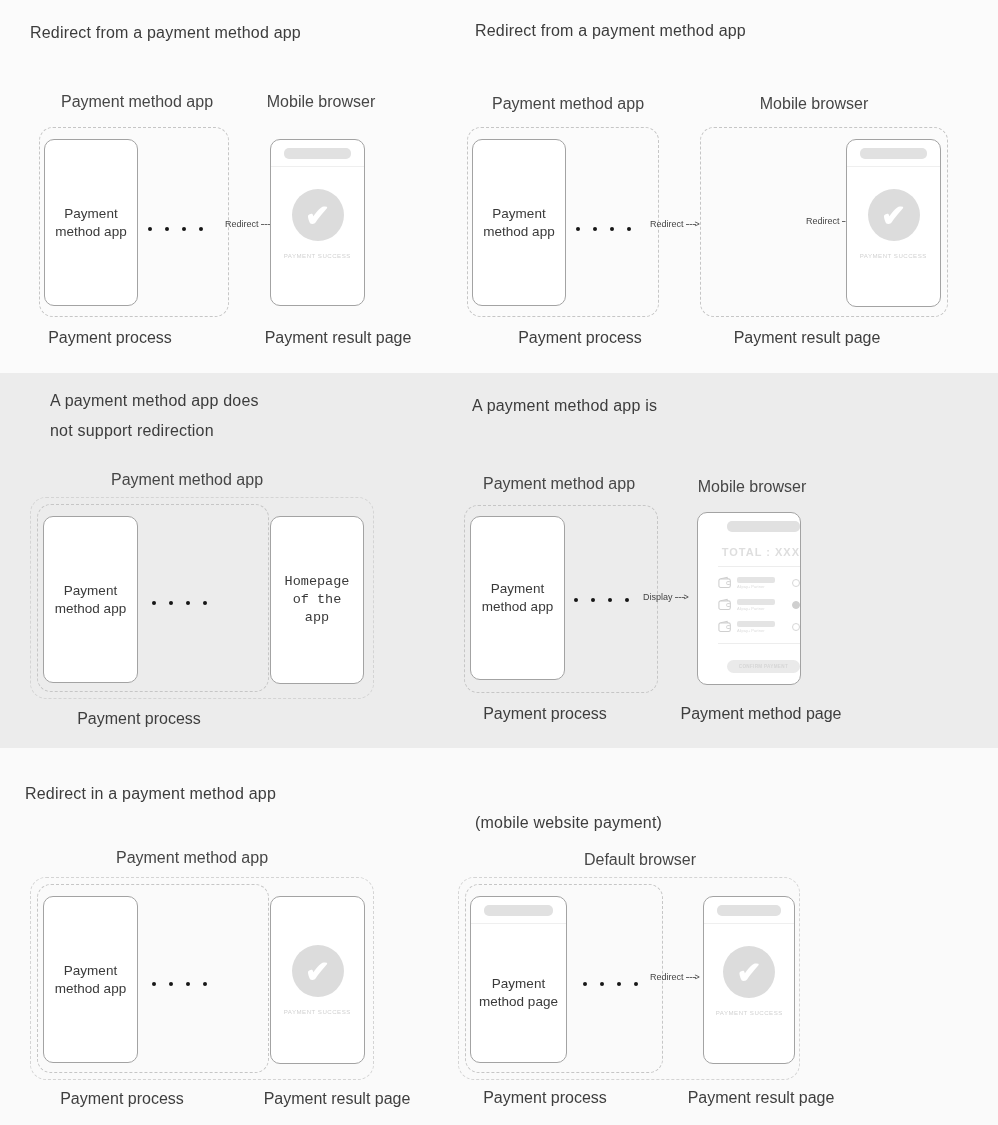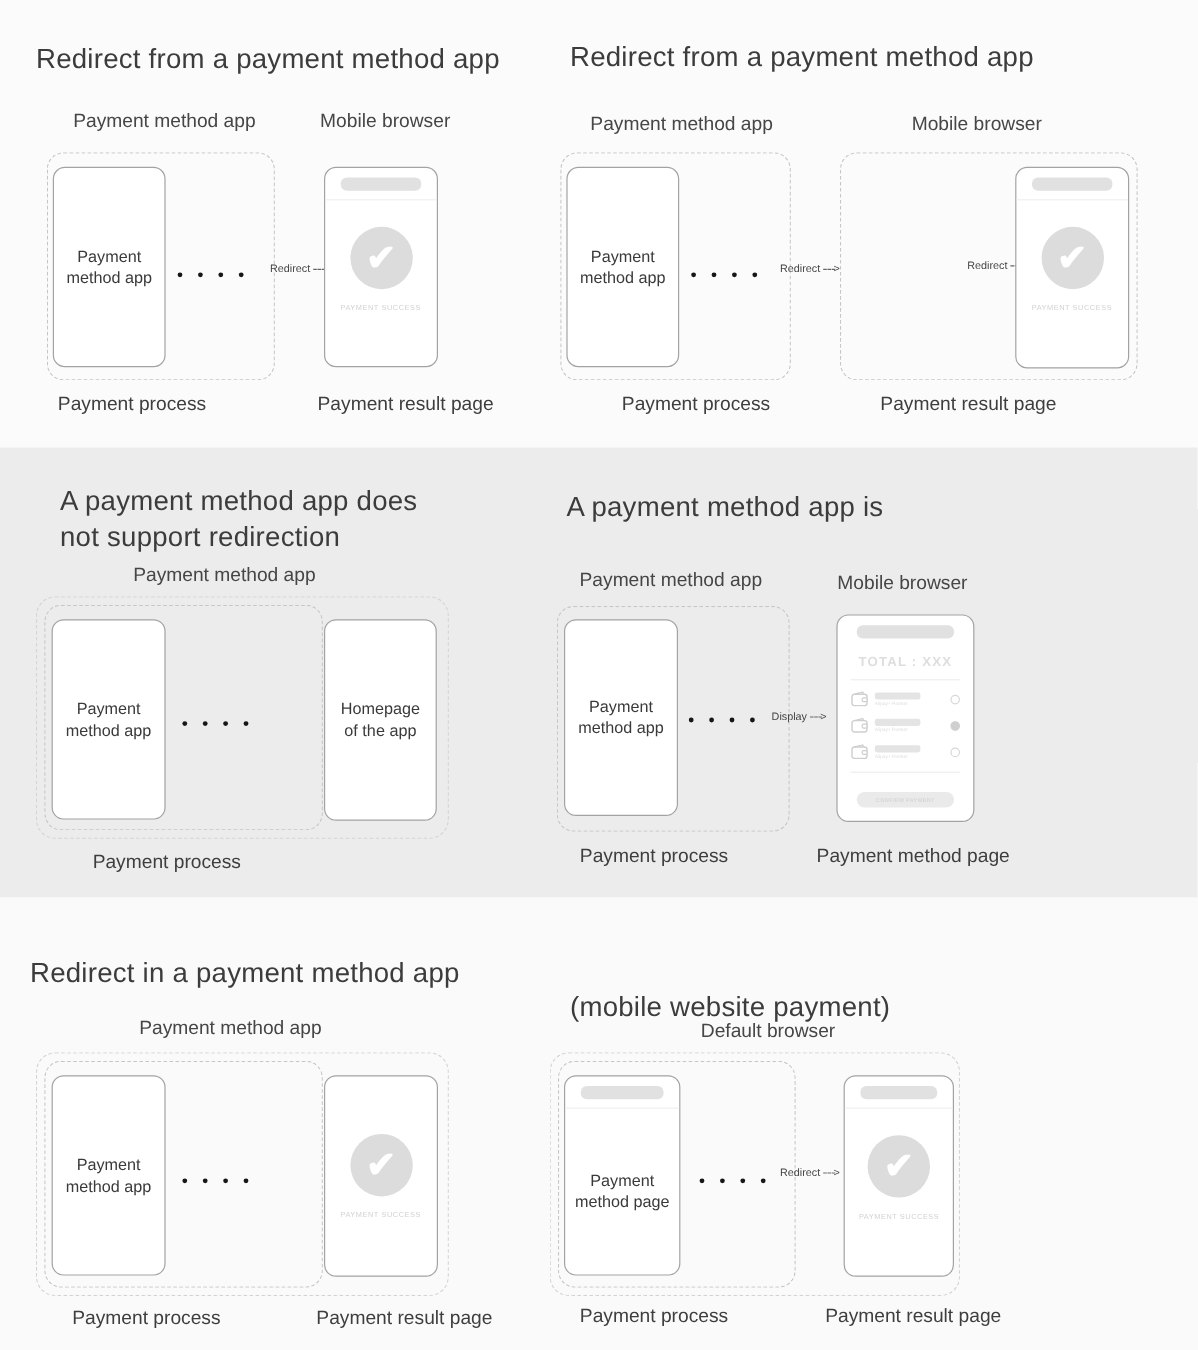--- a/index.html
+++ b/index.html
@@ -4,21 +4,21 @@
 <style>
   html,body{margin:0;padding:0;}
   body{font-family:"Liberation Sans", sans-serif; background:#fbfbfb;}
   #stage{position:relative;width:998px;height:1125px;overflow:hidden;background:#fbfbfb;}
   .band{position:absolute;left:0;width:998px;}
   .band.top{top:0;height:373px;background:#fbfbfb;}
   .band.mid{top:373px;height:375px;background:#ececec;}
   .band.bot{top:748px;height:377px;background:#fafafa;}
 
   .abs{position:absolute;}
-  .title{font-size:23px;color:#3c3c3c;letter-spacing:.2px;white-space:nowrap;margin-top:12px;}
+  .title{font-size:16px;color:#3c3c3c;letter-spacing:.2px;white-space:nowrap;}
   .col-label{font-size:16px;color:#464646;text-align:center;white-space:nowrap;}
   .cap-label{font-size:16px;color:#3e3e3e;text-align:center;white-space:nowrap;}
 
   .dashed{position:absolute;border:1px dashed #c6c6c6;border-radius:14px;}
   .dashed.lighter{border-color:#d4d4d4;border-radius:16px;}
 
   .phone{position:absolute;background:#fff;border:1.5px solid #a3a3a3;border-radius:10px;
          display:flex;flex-direction:column;align-items:center;box-sizing:border-box;}
   .phone-text{font-size:13.5px;line-height:1.32;color:#3a3a3a;text-align:center;margin:auto;padding:0 6px;}
   .addr-bar{width:72%;height:11px;background:#e1e1e1;border-radius:5px;margin-top:8px;flex:none;}
@@ -129,21 +129,21 @@
   <div class="dashed" style="left:37px;top:504px;width:230px;height:186px;"></div>
   <div class="phone" style="left:43px;top:516px;width:95px;height:167px;">
     <div class="phone-text">Payment method app</div>
   </div>
   <div class="dots" style="left:152px;top:601px;">
     <span class="dot"></span>
       <span class="dot"></span>
       <span class="dot"></span>
       <span class="dot"></span>
   </div>
-  <div class="phone" style="left:270px;top:516px;width:94px;height:168px;">
+  <div class="phone" style="left:270px;top:516px;width:94px;height:168px;font-family:Liberation Mono, monospace;">
     <div class="phone-text">Homepage of the app</div>
   </div>
   <div class="abs cap-label" style="left:59px;top:710px;width:160px;">Payment process</div>
 
   <div class="abs title" style="left:472px;top:397px;">A payment method app is</div>
   <div class="abs col-label" style="left:469px;top:475px;width:180px;">Payment method app</div>
   <div class="abs col-label" style="left:662px;top:478px;width:180px;">Mobile browser</div>
 
   <div class="dashed" style="left:464px;top:505px;width:192px;height:186px;"></div>
   <div class="phone" style="left:470px;top:516px;width:95px;height:164px;">
@@ -153,21 +153,21 @@
     <span class="dot"></span>
       <span class="dot"></span>
       <span class="dot"></span>
       <span class="dot"></span>
   </div>
   <div class="arrow" style="left:643px;top:592px;">
     <span class="lbl">Display</span>
       <span class="line"></span>
       <span class="head">&gt;</span>
   </div>
-  <div class="phone" style="left:697px;top:512px;width:115px;height:173px;">
+  <div class="phone" style="left:697px;top:512px;width:104px;height:173px;align-items:flex-end;">
     <div class="addr-bar"></div>
     <div class="total">TOTAL : XXX</div>
     <div class="mdiv"></div>
     <div class="wrow">
       <svg width="15" height="13" viewBox="0 0 15 13">
           <rect x="1" y="2.5" width="12.5" height="9.5" rx="2" fill="none" stroke="#cfcfcf" stroke-width="1.2"></rect>
           <path d="M3 2.5 L10 0.8 L10.5 2.5" fill="none" stroke="#cfcfcf" stroke-width="1.1"></path>
           <rect x="9.5" y="5.5" width="4" height="3.2" rx="1" fill="#ffffff" stroke="#cfcfcf" stroke-width="1"></rect>
         </svg>
       <div class="wmid">

